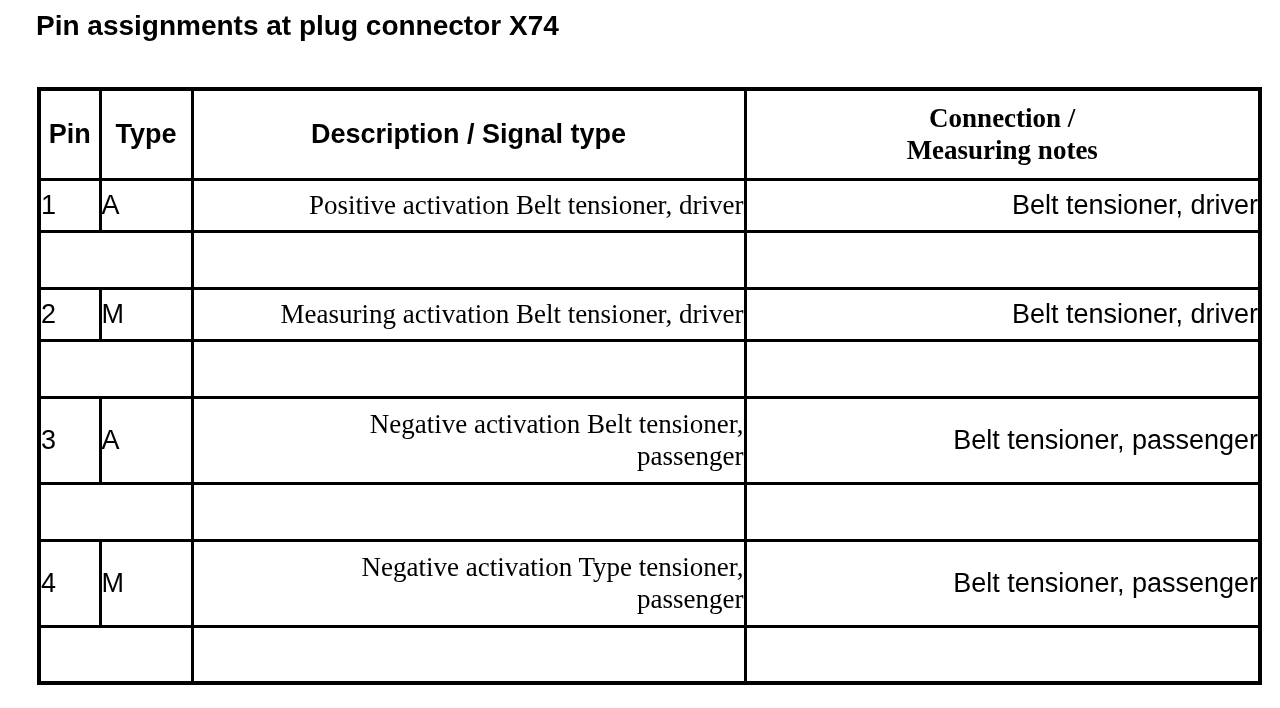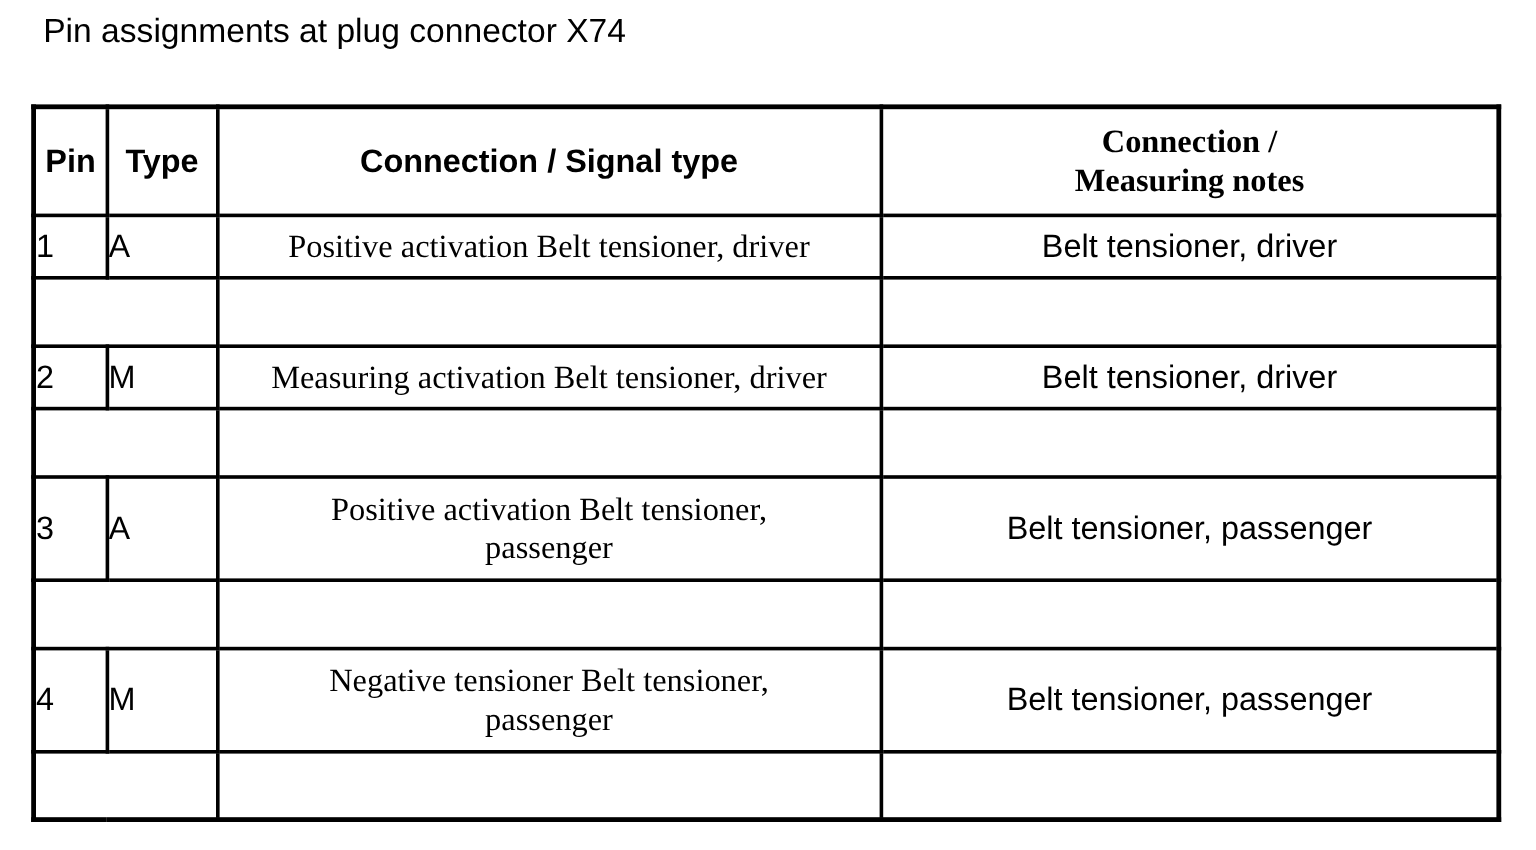--- a/index.html
+++ b/index.html
@@ -14,27 +14,27 @@
     width: 1280px;
     height: 708px;
     background: #ffffff;
     overflow: hidden;
   }
   .doc-title {
     position: absolute;
     left: 36px;
     top: 10px;
     font-size: 28px;
-    font-weight: normal;
+    font-weight: bold;
     letter-spacing: 0px;
     white-space: nowrap;
   }
   table.pin-table {
     position: absolute;
-    left: 26px;
+    left: 37px;
     top: 87px;
     width: 1221px;
     border-collapse: collapse;
     table-layout: fixed;
     border: 4px solid #000000;
     font-size: 27px;
     line-height: 1.2;
   }
   table.pin-table th,
   table.pin-table td {
@@ -53,21 +53,21 @@
     text-align: center;
   }
   .prewrap { white-space: pre-line; font-family: Liberation Serif, serif; }
 
   td.c-pin, td.c-type {
     text-align: left;
     padding-left: 9px;
     padding-right: 4px;
   }
   td.c-desc, td.c-conn {
-    text-align: center;
+    text-align: right;
     padding-left: 11px;
     padding-right: 8px;
   }
 </style>
 </head>
 <body>
 
 <div class="page">
 
   <div class="doc-title">Pin assignments at plug connector X74</div>
@@ -77,21 +77,21 @@
       <col style="width:61px">
       <col style="width:92px">
       <col style="width:553px">
       <col style="width:515px">
     </colgroup>
 
     <tbody>
         <tr class="header-row">
       <th class="h-pin">Pin</th>
       <th class="h-type">Type</th>
-      <th class="h-desc">Connection / Signal type</th>
+      <th class="h-desc">Description / Signal type</th>
       <th class="h-conn prewrap">Connection /
 Measuring notes</th>
     </tr>
 
     <tr class="data-row-single">
       <td class="c-pin">1</td>
       <td class="c-type">A</td>
       <td class="c-desc prewrap">Positive activation Belt tensioner, driver</td>
       <td class="c-conn">Belt tensioner, driver</td>
     </tr>
@@ -109,34 +109,34 @@
     </tr>
     <tr class="empty-row">
       <td colspan="2"></td>
       <td></td>
       <td></td>
     </tr>
 
     <tr class="data-row-double">
       <td class="c-pin">3</td>
       <td class="c-type">A</td>
-      <td class="c-desc prewrap">Positive activation Belt tensioner,
+      <td class="c-desc prewrap">Negative activation Belt tensioner,
 passenger</td>
       <td class="c-conn">Belt tensioner, passenger</td>
     </tr>
     <tr class="empty-row">
       <td colspan="2"></td>
       <td></td>
       <td></td>
     </tr>
 
     <tr class="data-row-double">
       <td class="c-pin">4</td>
       <td class="c-type">M</td>
-      <td class="c-desc prewrap">Negative tensioner Belt tensioner,
+      <td class="c-desc prewrap">Negative activation Type tensioner,
 passenger</td>
       <td class="c-conn">Belt tensioner, passenger</td>
     </tr>
     <tr class="empty-row">
       <td colspan="2"></td>
       <td></td>
       <td></td>
     </tr>
   </tbody>
     </table>

